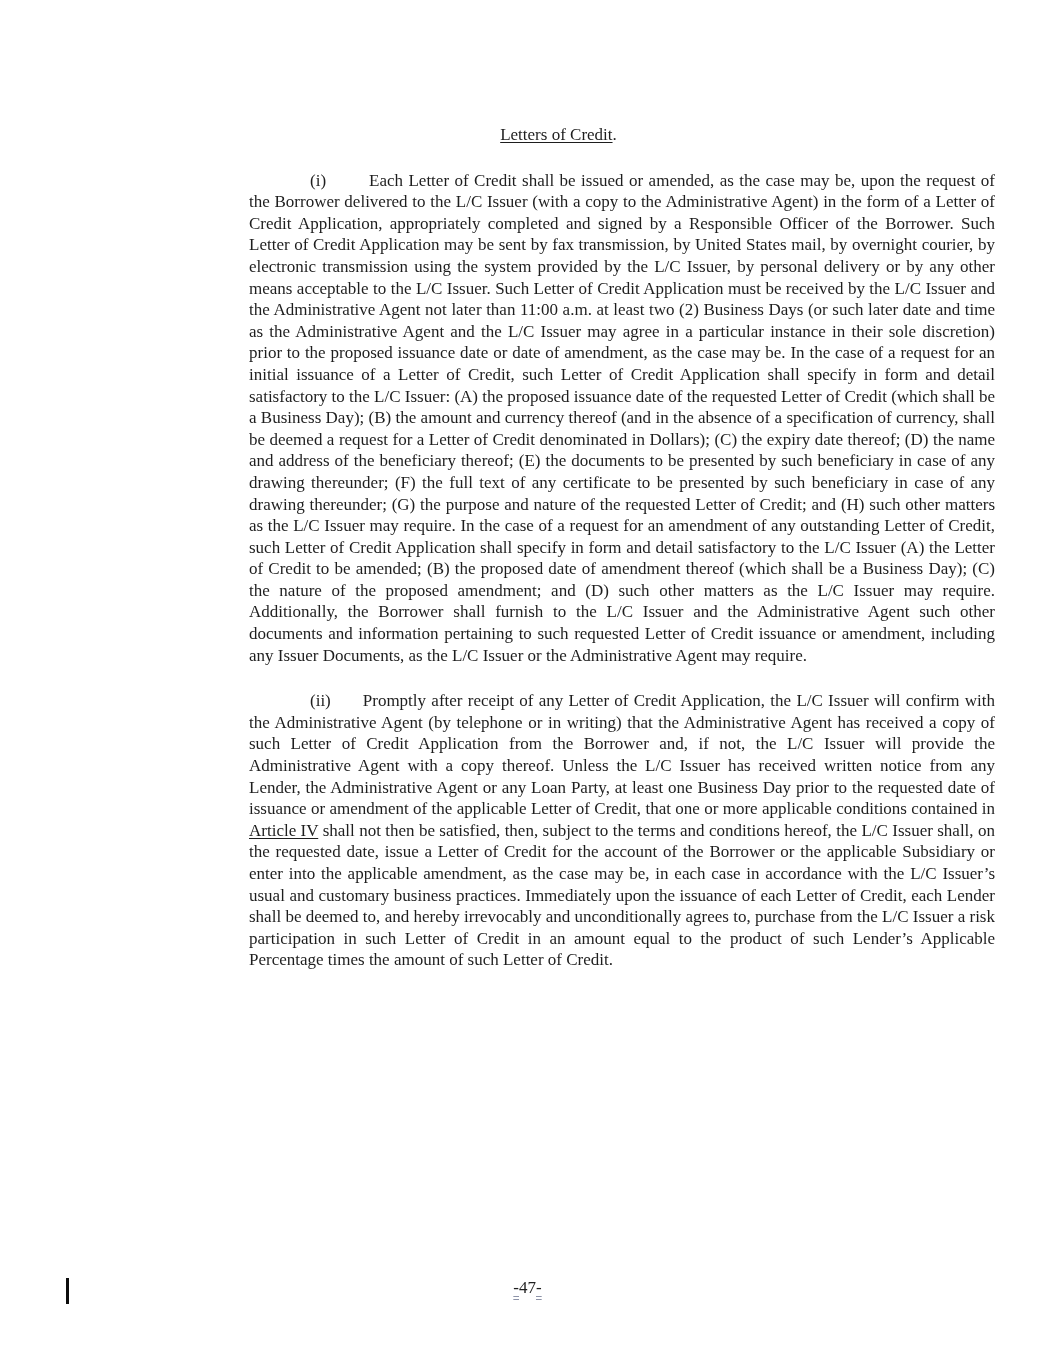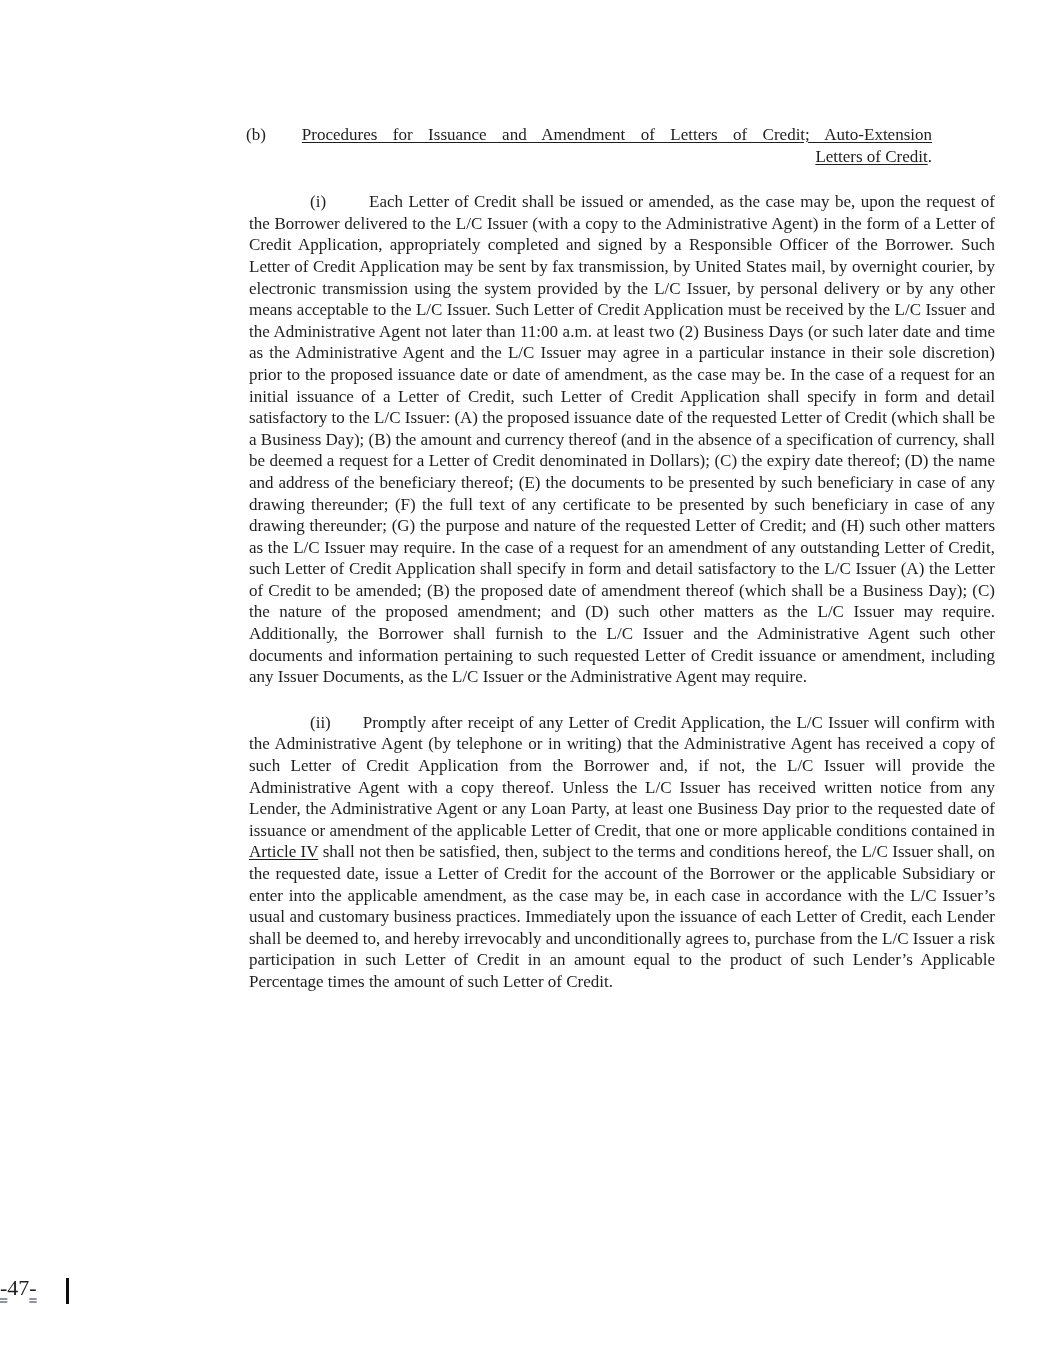--- a/index.html
+++ b/index.html
@@ -26,21 +26,21 @@
     margin: 0 123px 0 185px;
     padding-top: 124px;
   }
   .h-line1 {
     padding-left: 61px;
     text-align: justify;
     text-align-last: justify;
     white-space: nowrap;
   }
   .h-line2 {
-    text-align: right;
+    text-align: center;
   }
   .underlined {
     text-decoration: underline;
     text-underline-offset: 2px;
   }
   .tab {
     display: inline-block;
     height: 1px;
   }
   .tab-b  { width: 36px; }
@@ -57,37 +57,37 @@
     top: 1278px;
     width: 3px;
     height: 26px;
     background: #0d0d0d;
   }
   .footer {
     position: absolute;
     top: 1277px;
     left: 0;
     width: 100%;
-    font-size: 22px;
+    text-align: center;
+    font-size: 17px;
     line-height: 21.6px;
   }
   .pgdash {
     text-decoration: underline;
     text-decoration-style: double;
     text-decoration-color: #8d93a8;
     text-underline-offset: 3px;
   }
 </style>
 </head>
 <body>
 
 <div class="page">
 
   <div class="heading">
-    <div class="h-line1"><span>(b)</span><span class="tab tab-b"></span><span class="underlined">Procedures for Issuance and Amendment of Letters of Credit; Auto-Extension</span></div>
     <div class="h-line2"><span class="underlined">Letters of Credit</span><span>.</span></div>
   </div>
 
   <p class="para"><span>(i)</span><span class="tab tab-i"></span><span>Each Letter of Credit shall be issued or amended, as the case may be, upon the request of the Borrower delivered to the L/C Issuer (with a copy to the Administrative Agent) in the form of a Letter of Credit Application, appropriately completed and signed by a Responsible Officer of the Borrower. Such Letter of Credit Application may be sent by fax transmission, by United States mail, by overnight courier, by electronic transmission using the system provided by the L/C Issuer, by personal delivery or by any other means acceptable to the L/C Issuer. Such Letter of Credit Application must be received by the L/C Issuer and the Administrative Agent not later than 11:00 a.m. at least two (2) Business Days (or such later date and time as the Administrative Agent and the L/C Issuer may agree in a particular instance in their sole discretion) prior to the proposed issuance date or date of amendment, as the case may be. In the case of a request for an initial issuance of a Letter of Credit, such Letter of Credit Application shall specify in form and detail satisfactory to the L/C Issuer: (A) the proposed issuance date of the requested Letter of Credit (which shall be a Business Day); (B) the amount and currency thereof (and in the absence of a specification of currency, shall be deemed a request for a Letter of Credit denominated in Dollars); (C) the expiry date thereof; (D) the name and address of the beneficiary thereof; (E) the documents to be presented by such beneficiary in case of any drawing thereunder; (F) the full text of any certificate to be presented by such beneficiary in case of any drawing thereunder; (G) the purpose and nature of the requested Letter of Credit; and (H) such other matters as the L/C Issuer may require. In the case of a request for an amendment of any outstanding Letter of Credit, such Letter of Credit Application shall specify in form and detail satisfactory to the L/C Issuer (A) the Letter of Credit to be amended; (B) the proposed date of amendment thereof (which shall be a Business Day); (C) the nature of the proposed amendment; and (D) such other matters as the L/C Issuer may require. Additionally, the Borrower shall furnish to the L/C Issuer and the Administrative Agent such other documents and information pertaining to such requested Letter of Credit issuance or amendment, including any Issuer Documents, as the L/C Issuer or the Administrative Agent may require.</span></p>
 
   <p class="para"><span>(ii)</span><span class="tab tab-ii"></span><span>Promptly after receipt of any Letter of Credit Application, the L/C Issuer will confirm with the Administrative Agent (by telephone or in writing) that the Administrative Agent has received a copy of such Letter of Credit Application from the Borrower and, if not, the L/C Issuer will provide the Administrative Agent with a copy thereof. Unless the L/C Issuer has received written notice from any Lender, the Administrative Agent or any Loan Party, at least one Business Day prior to the requested date of issuance or amendment of the applicable Letter of Credit, that one or more applicable conditions contained in </span><span class="underlined">Article IV</span><span> shall not then be satisfied, then, subject to the terms and conditions hereof, the L/C Issuer shall, on the requested date, issue a Letter of Credit for the account of the Borrower or the applicable Subsidiary or enter into the applicable amendment, as the case may be, in each case in accordance with the L/C Issuer’s usual and customary business practices. Immediately upon the issuance of each Letter of Credit, each Lender shall be deemed to, and hereby irrevocably and unconditionally agrees to, purchase from the L/C Issuer a risk participation in such Letter of Credit in an amount equal to the product of such Lender’s Applicable Percentage times the amount of such Letter of Credit.</span></p>
 
   <div class="change-bar"></div>
 
   <div class="footer"><span class="pgdash">-</span><span>47</span><span class="pgdash">-</span></div>

